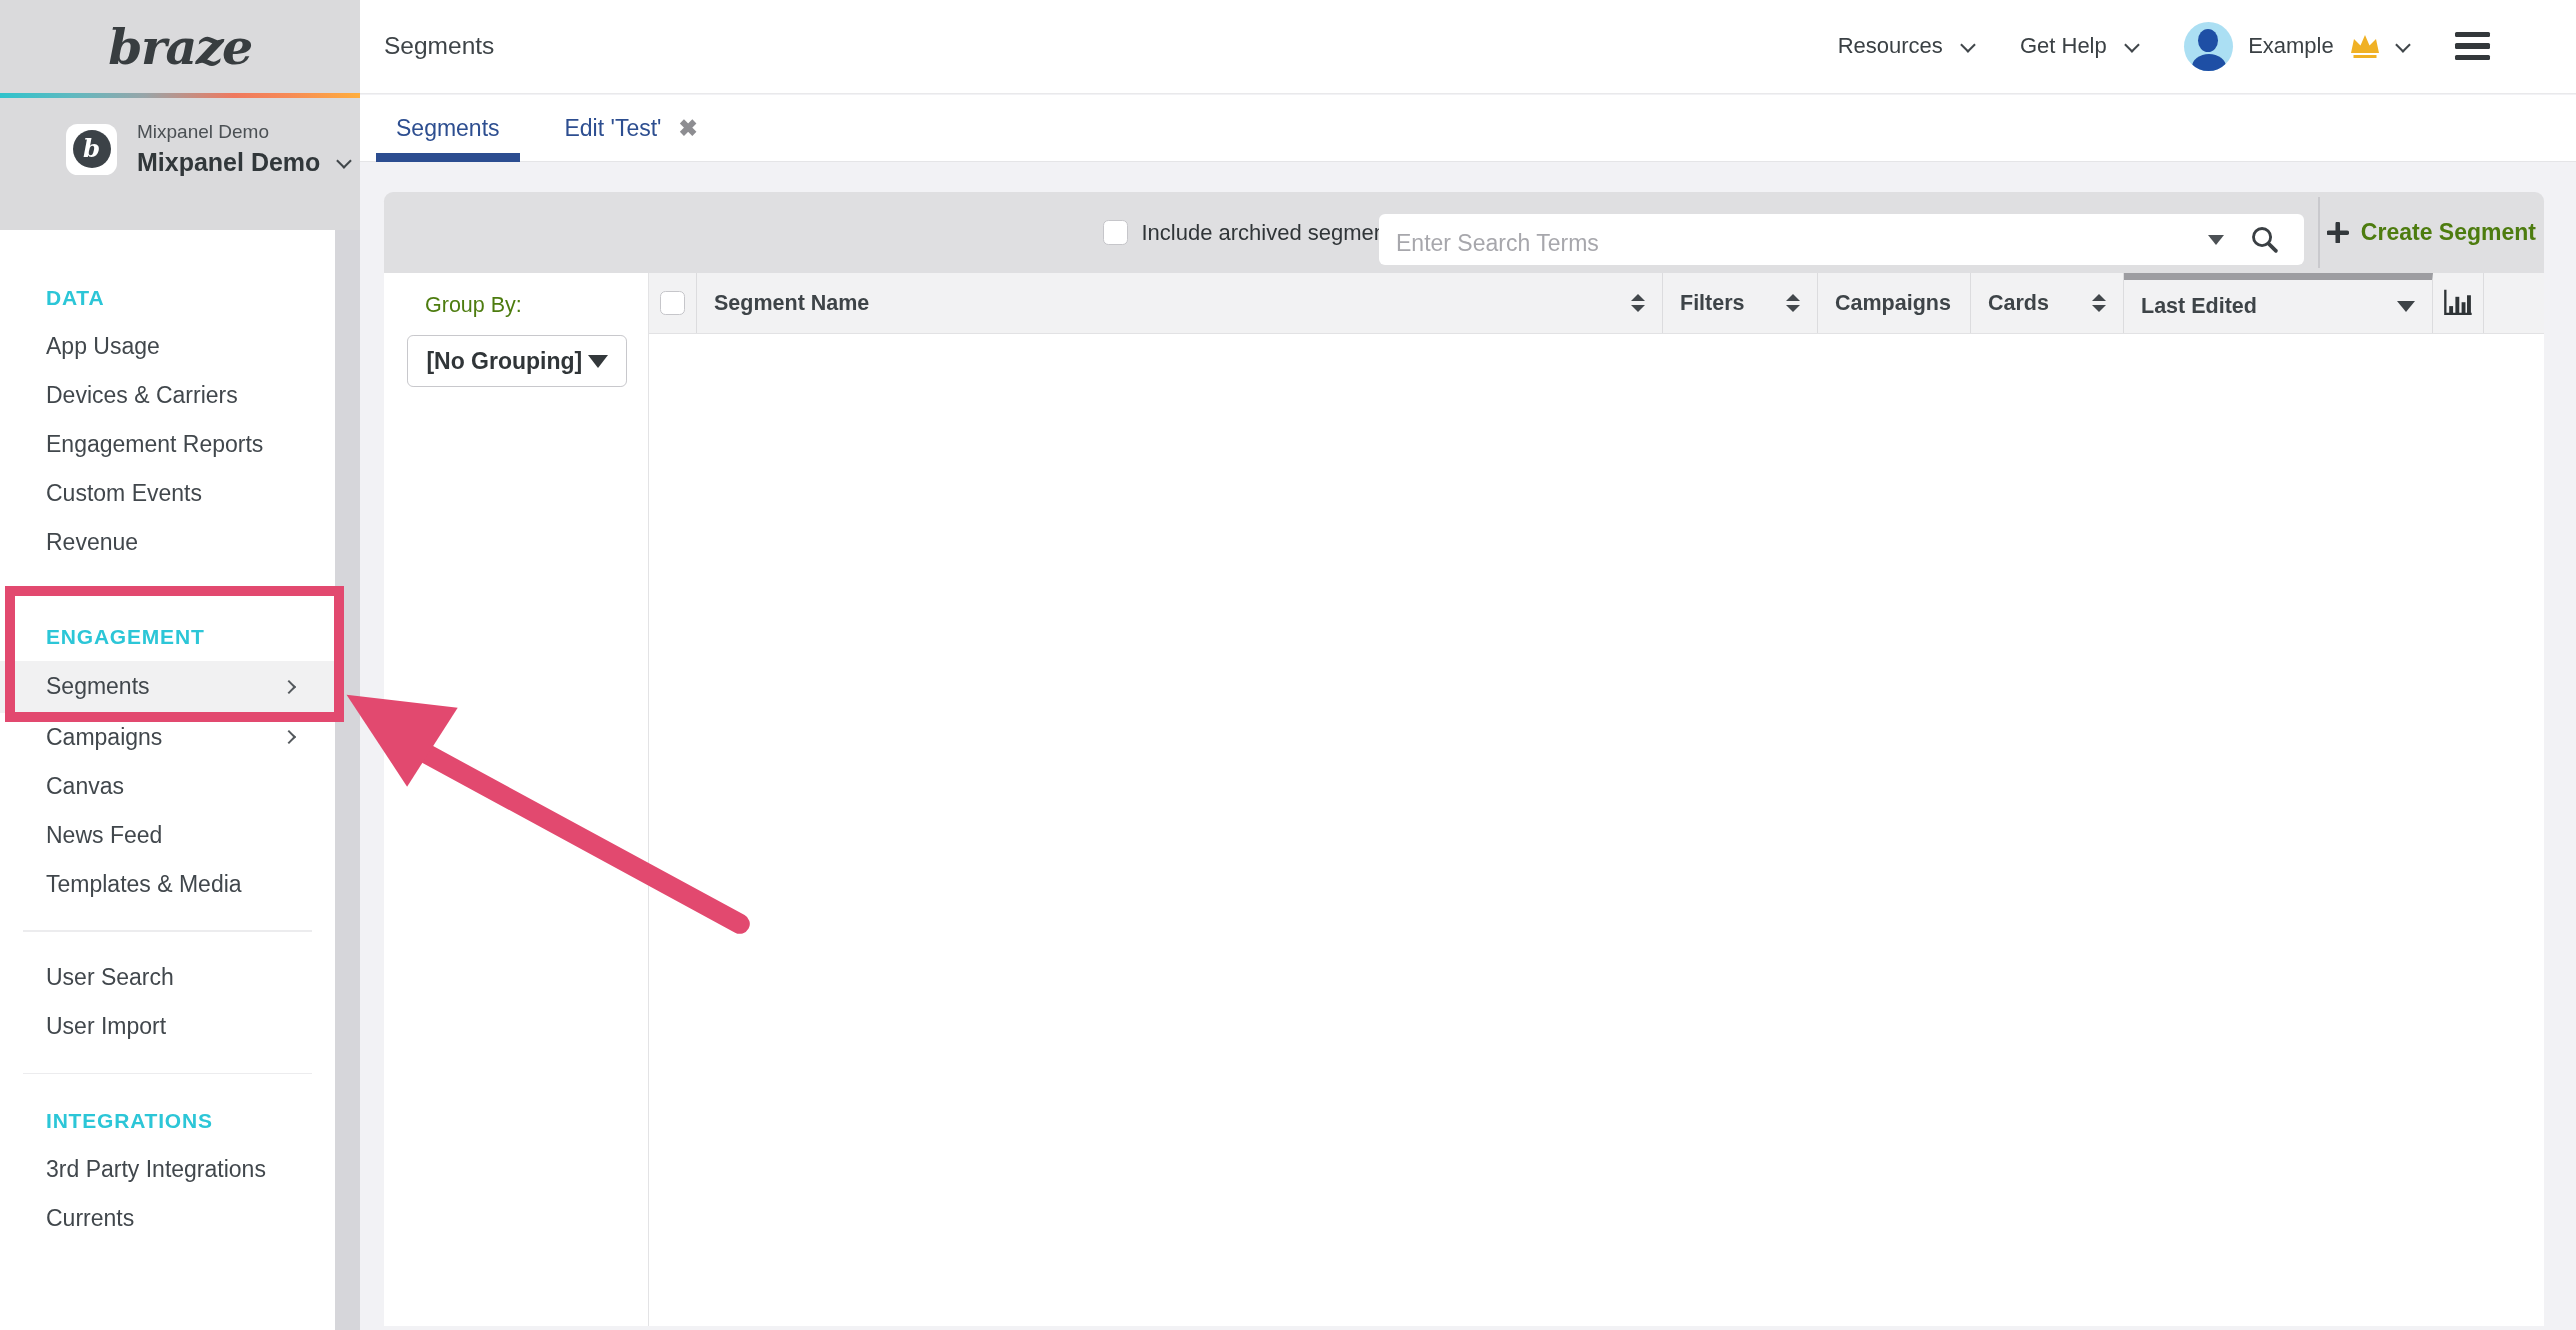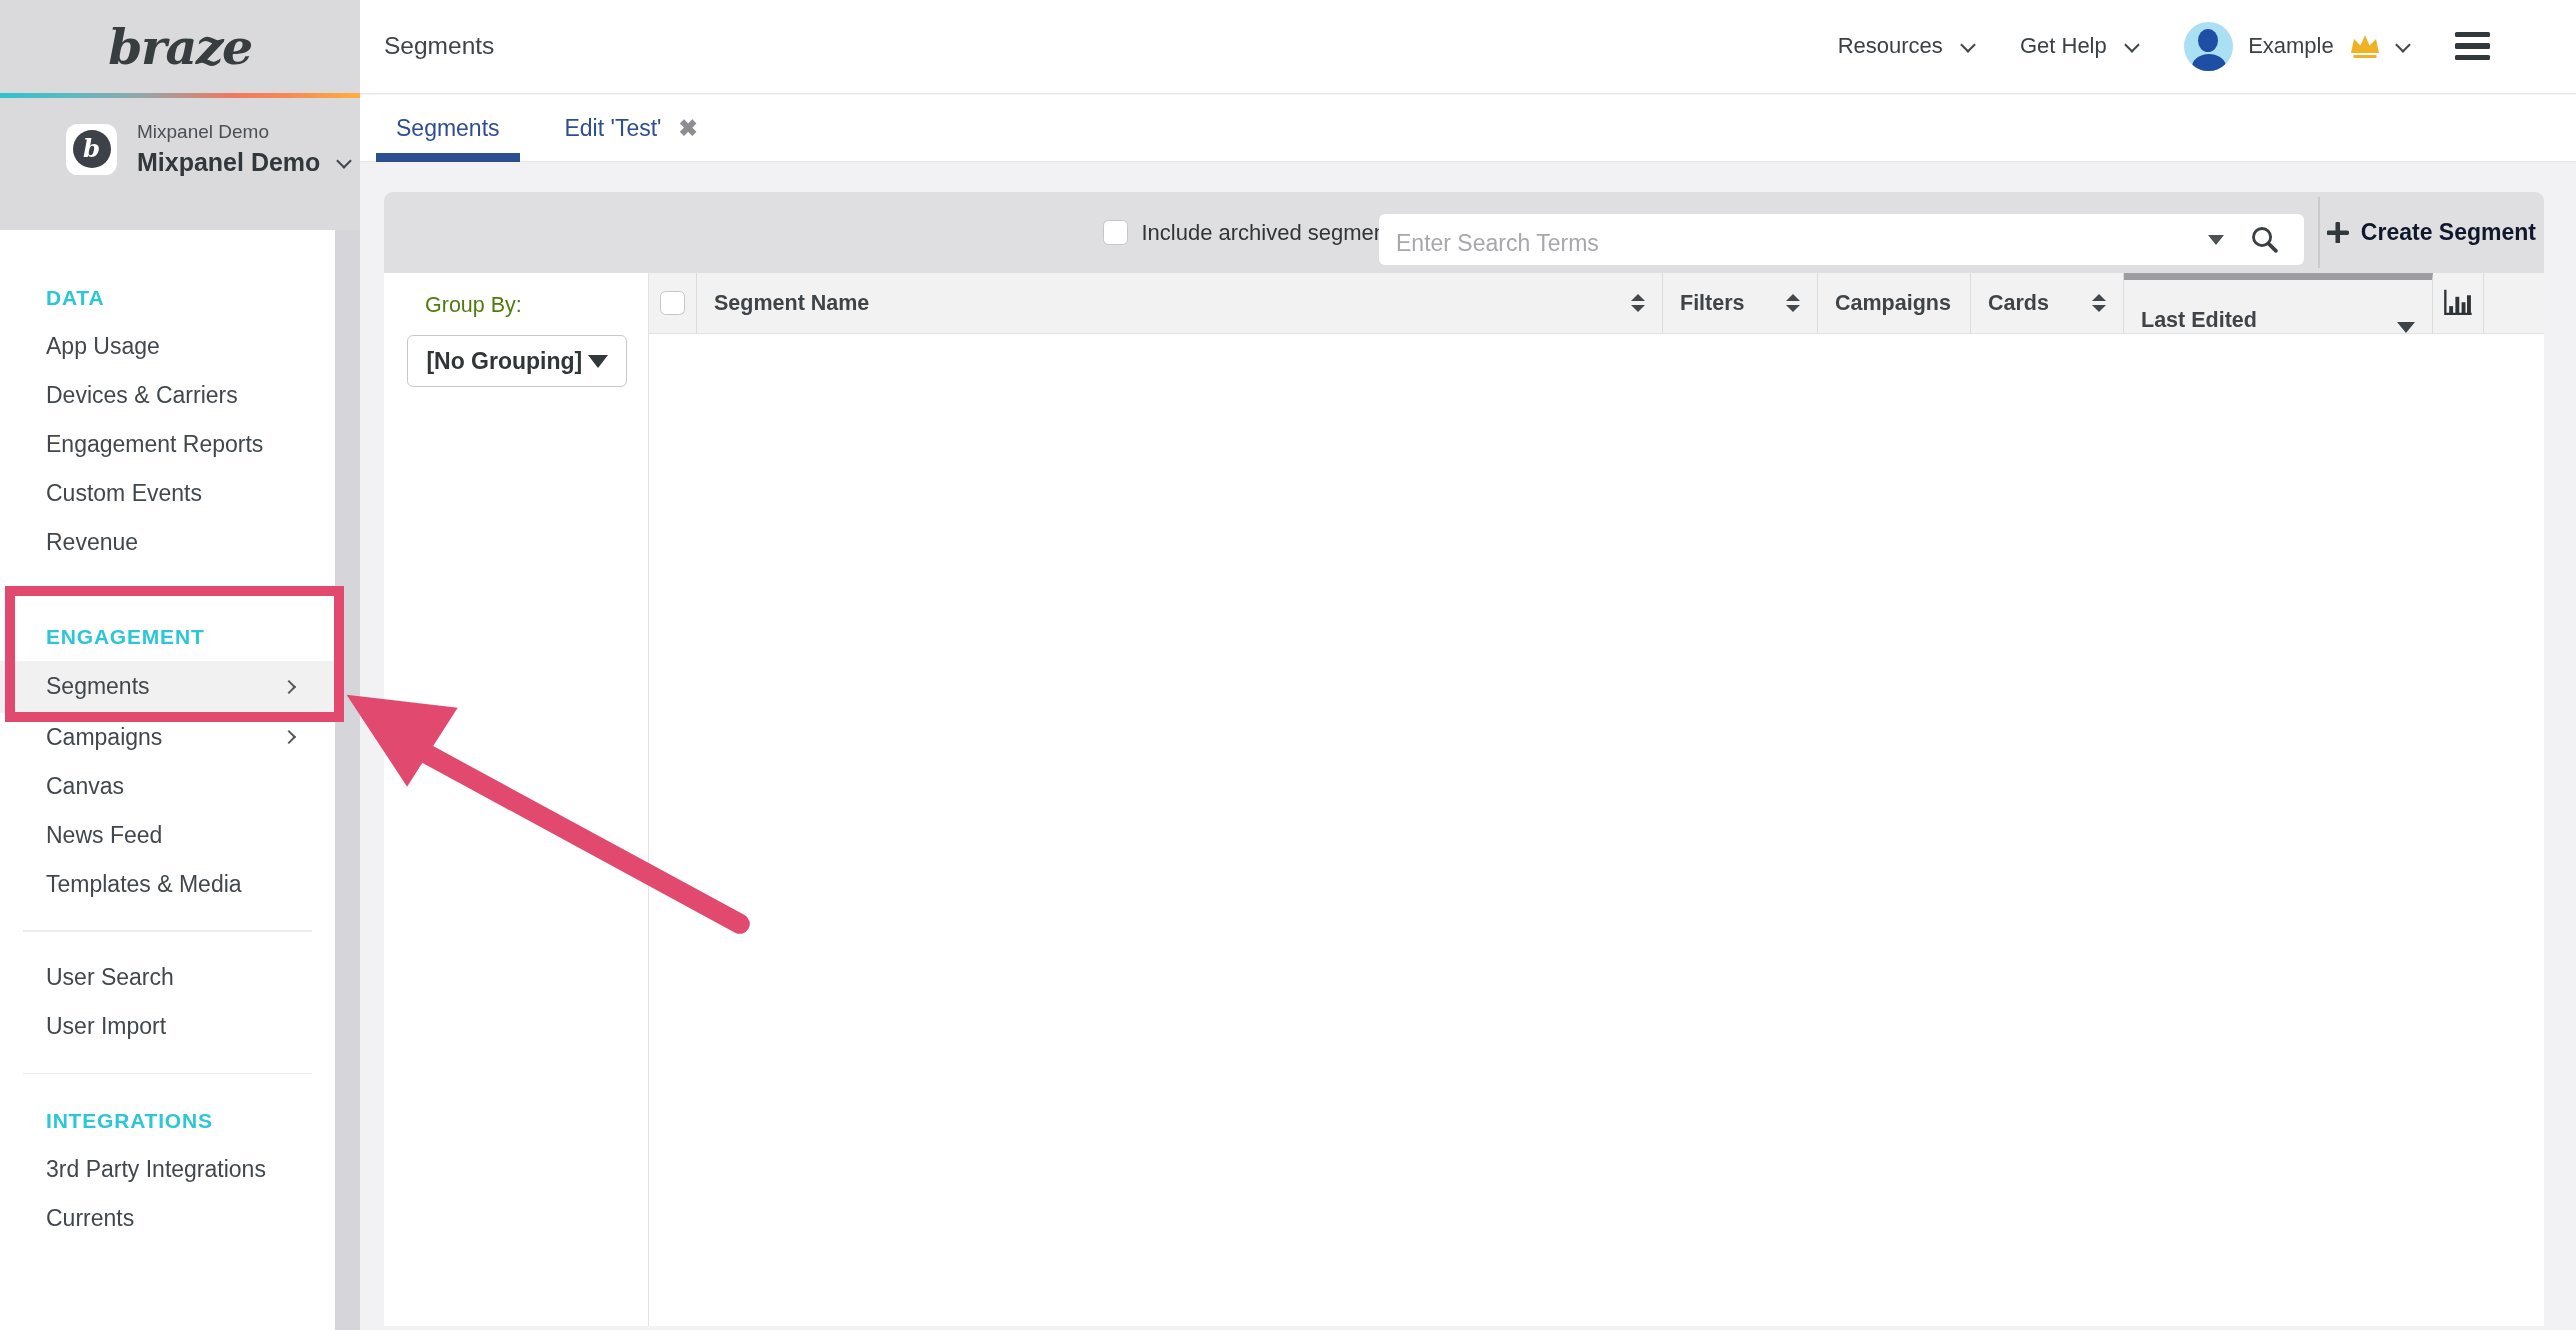--- a/index.html
+++ b/index.html
@@ -59,21 +59,21 @@
   .filterbar { position:relative; height:81px; background:#dfdfe1; border-radius:9.2px 9.2px 0 0; }
   .archived { position:absolute; left:719px; top:0; height:81px; display:flex; align-items:center; gap:14px; font-size:22px; color:#303538; }
   .checkbox { width:24.5px; height:24.5px; background:#fff; border:1.5px solid #c6c6ca; border-radius:5.4px; cursor:pointer; }
   .searchbox { position:absolute; left:995px; top:22px; width:925px; height:51px; background:#fff; border-radius:6.1px; }
   .searchbox input { position:absolute; left:17px; top:0; width:629px; height:59px; border:none; outline:none; font-size:23px; color:#3e4448; font-family:"Liberation Sans", sans-serif; background:transparent; }
   .searchbox input::placeholder { color:#a7a7ac; }
   .tri-down { width:0; height:0; border-left:8.4px solid transparent; border-right:8.4px solid transparent; border-top:10px solid #4c5155; }
   .search-caret { position:absolute; right:80px; top:21px; cursor:pointer; }
   .magnifier { position:absolute; right:24.5px; top:10px; cursor:pointer; }
   .vdivider { position:absolute; left:1934px; top:4.6px; bottom:4.6px; width:1.5px; background:#c9c9cd; }
-  .create-btn { position:absolute; left:1935px; right:0; top:0; height:81px; display:flex; align-items:center; justify-content:center; gap:12.3px; font-size:23px; font-weight:700; color:#0f172a; cursor:pointer; }
+  .create-btn { position:absolute; left:1935px; right:0; top:0; height:81px; display:flex; align-items:center; justify-content:center; gap:12.3px; font-size:23px; font-weight:700; color:#4d7c0f; cursor:pointer; }
 
   .content { position:absolute; left:0; right:0; top:81px; bottom:0; background:#fff; display:flex; }
   .groupby { width:265px; border-right:1.5px solid #e3e3e5; padding:20px 0 0 23px; flex:0 0 auto; }
   .groupby-label { font-size:21.5px; color:#4d7c0f;margin-left:18px; }
   .groupby-select { margin-top:17px; width:220px; height:52px; border:1.5px solid #c8c8cc; border-radius:6.1px; background:#fff; display:flex; align-items:center; justify-content:space-between; padding:0 18.4px; font-size:23px; font-weight:700; color:#303538; cursor:pointer; }
   .groupby-select .tri-down { border-left-width:10.7px; border-right-width:10.7px; border-top-width:13px; border-top-color:#33383b; }
 
   .table-area { flex:1; display:flex; flex-direction:column; }
   .thead { display:flex; height:61px; background:#f2f2f3; border-bottom:1.5px solid #e2e2e4; }
   .th { border-right:1.5px solid #dcdcde; display:flex; align-items:center; justify-content:space-between; padding:0 17px; font-size:21.5px; font-weight:700; color:#3e4448; cursor:pointer; flex:0 0 auto; }
@@ -273,21 +273,21 @@
             <div class="th" style="width: 153px;">
               <span>Campaigns</span>
             </div>
             <div class="th" style="width: 153px;">
               <span>Cards</span>
               <span class="sort-both">
                 <i class="up"></i>
                 <i class="dn"></i>
               </span>
             </div>
-            <div class="th active-sort" style="width: 309px; align-items: flex-end;">
+            <div class="th active-sort" style="width: 309px;">
               <span>Last Edited</span>
               <span class="caret-desc"></span>
             </div>
             <div class="th center" style="width: 51px;">
               <svg width="31" height="28" viewBox="0 0 40 34">
                 <path d="M3 0 V31 H37" fill="none" stroke="#2f3437" stroke-width="3"></path>
                 <rect x="8" y="21" width="5" height="10" fill="#2f3437"></rect>
                 <rect x="16" y="9" width="5" height="22" fill="#2f3437"></rect>
                 <rect x="24" y="16" width="5" height="15" fill="#2f3437"></rect>
                 <rect x="31" y="7" width="5" height="24" fill="#2f3437"></rect>

